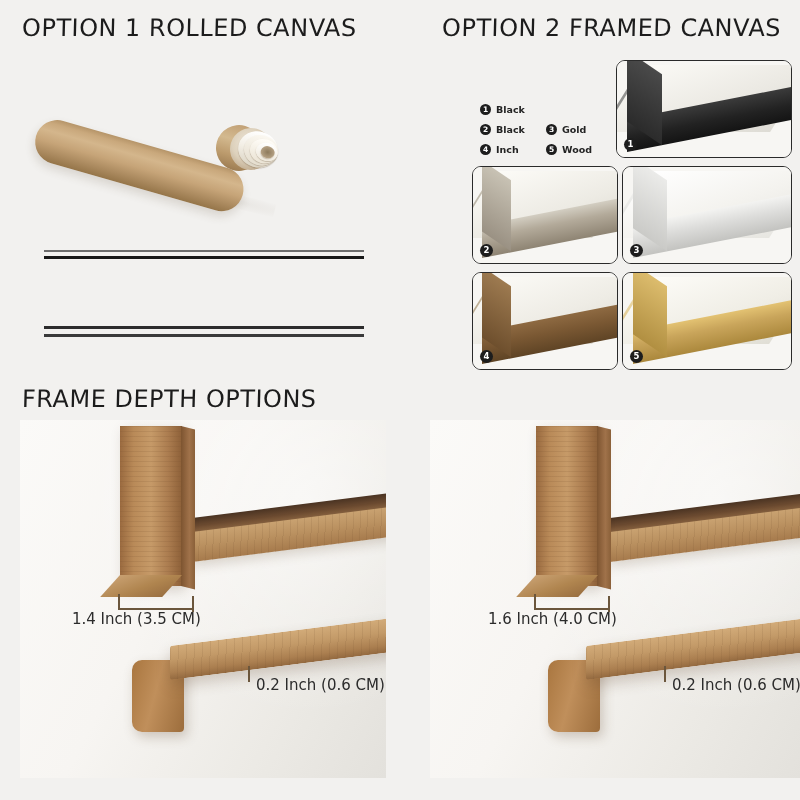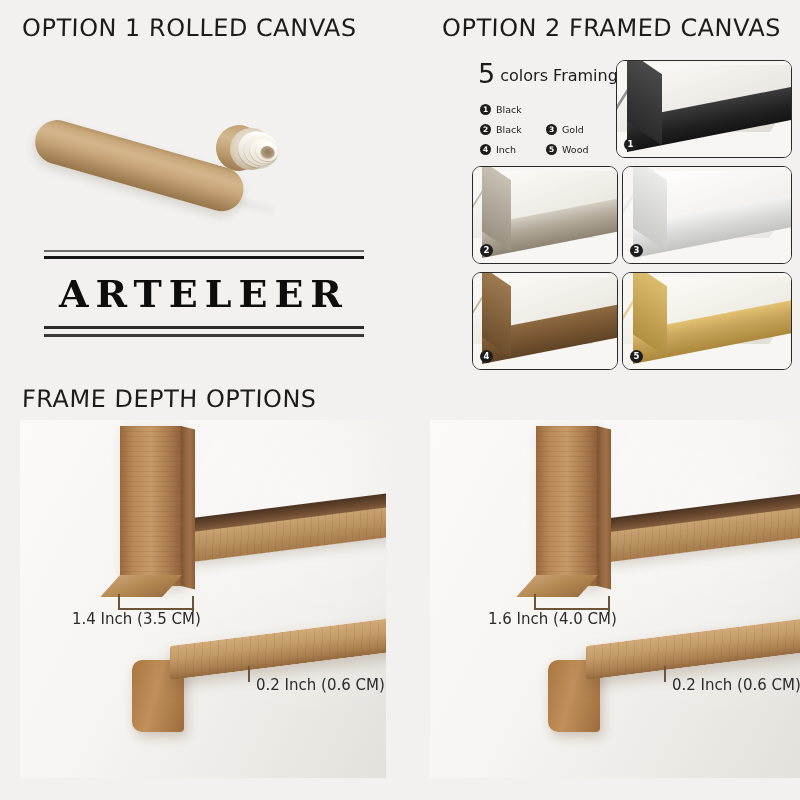--- a/index.html
+++ b/index.html
@@ -128,21 +128,21 @@
   .legend { position:absolute; left:10px; top:46px; width:140px; }
   .legend-row { display:flex; align-items:center; margin-bottom:9px; }
   .legend-cell { display:flex; align-items:center; width:66px; }
   .num-badge {
     width:11px; height:11px; border-radius:50%;
     background:#1d1d1d; color:#fff;
     font-size:7.5px; line-height:11px; text-align:center;
     font-weight:700; margin-right:5px; flex:none;
     font-family:"DejaVu Sans", sans-serif;
   }
-  .legend-label { font-size:9.5px; font-weight:400; color:#232323; }
+  .legend-label { font-size:9.5px; font-weight:700; color:#232323; }
 
   
   .tile {
     position:absolute;
     border:1.5px solid #2a2a2a;
     border-radius:9px;
     overflow:hidden;
     background:#f6f5f2;
   }
   #tile-1 { left:146px; top:2px;   width:176px; height:98px; }
@@ -299,31 +299,26 @@
       <i class="cr2"></i>
       <i class="cr3"></i>
       <i class="cr4"></i>
       <i class="cr-core"></i>
   </div>
 </div>
 
 <div id="logo-block">
   <div class="rule rule-top-a"></div>
   <div class="rule rule-top-b"></div>
-  <div id="logo-text">ARTELEER</div>
   <div class="rule rule-bot-a"></div>
   <div class="rule rule-bot-b"></div>
 </div>
 
 <div id="framing">
 
-  <div id="framing-title">
-    <span class="big">5</span>
-    <span class="small">colors Framing</span>
-  </div>
 
   <div class="legend">
     <div class="legend-row">
       <div class="legend-cell">
         <span class="num-badge">1</span>
         <span class="legend-label">Black</span>
       </div>
     </div>
     <div class="legend-row">
       <div class="legend-cell">

